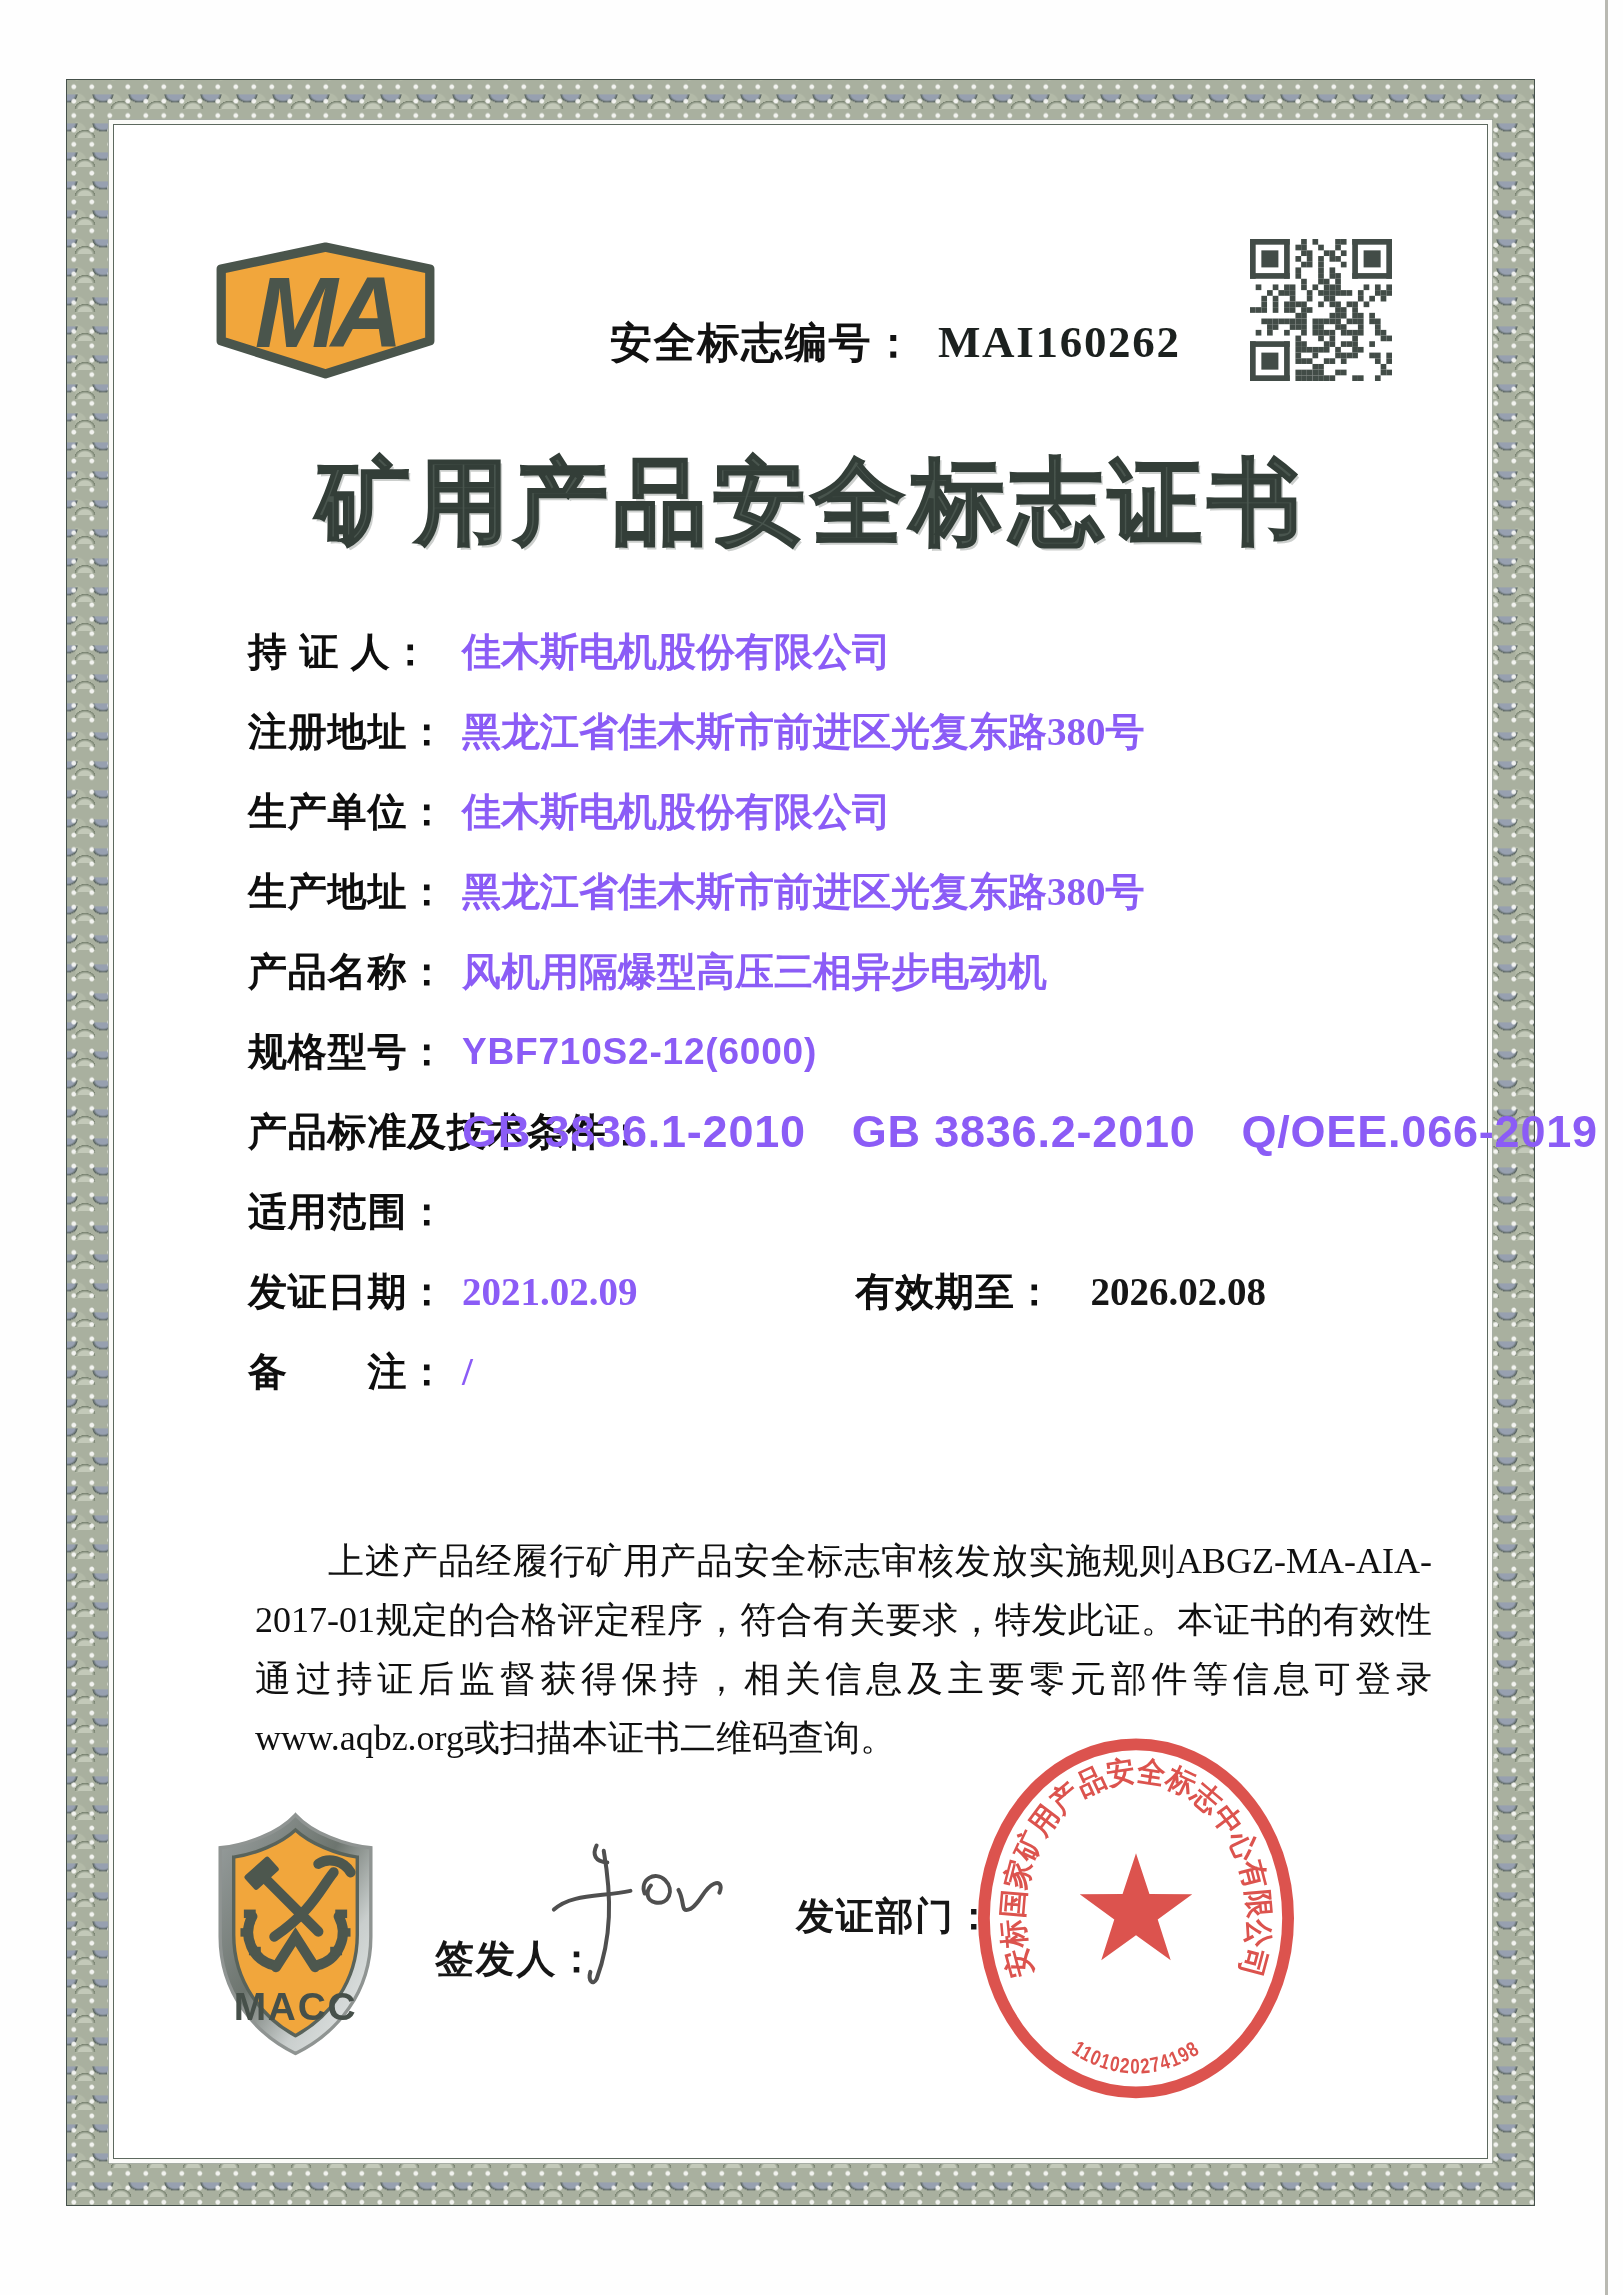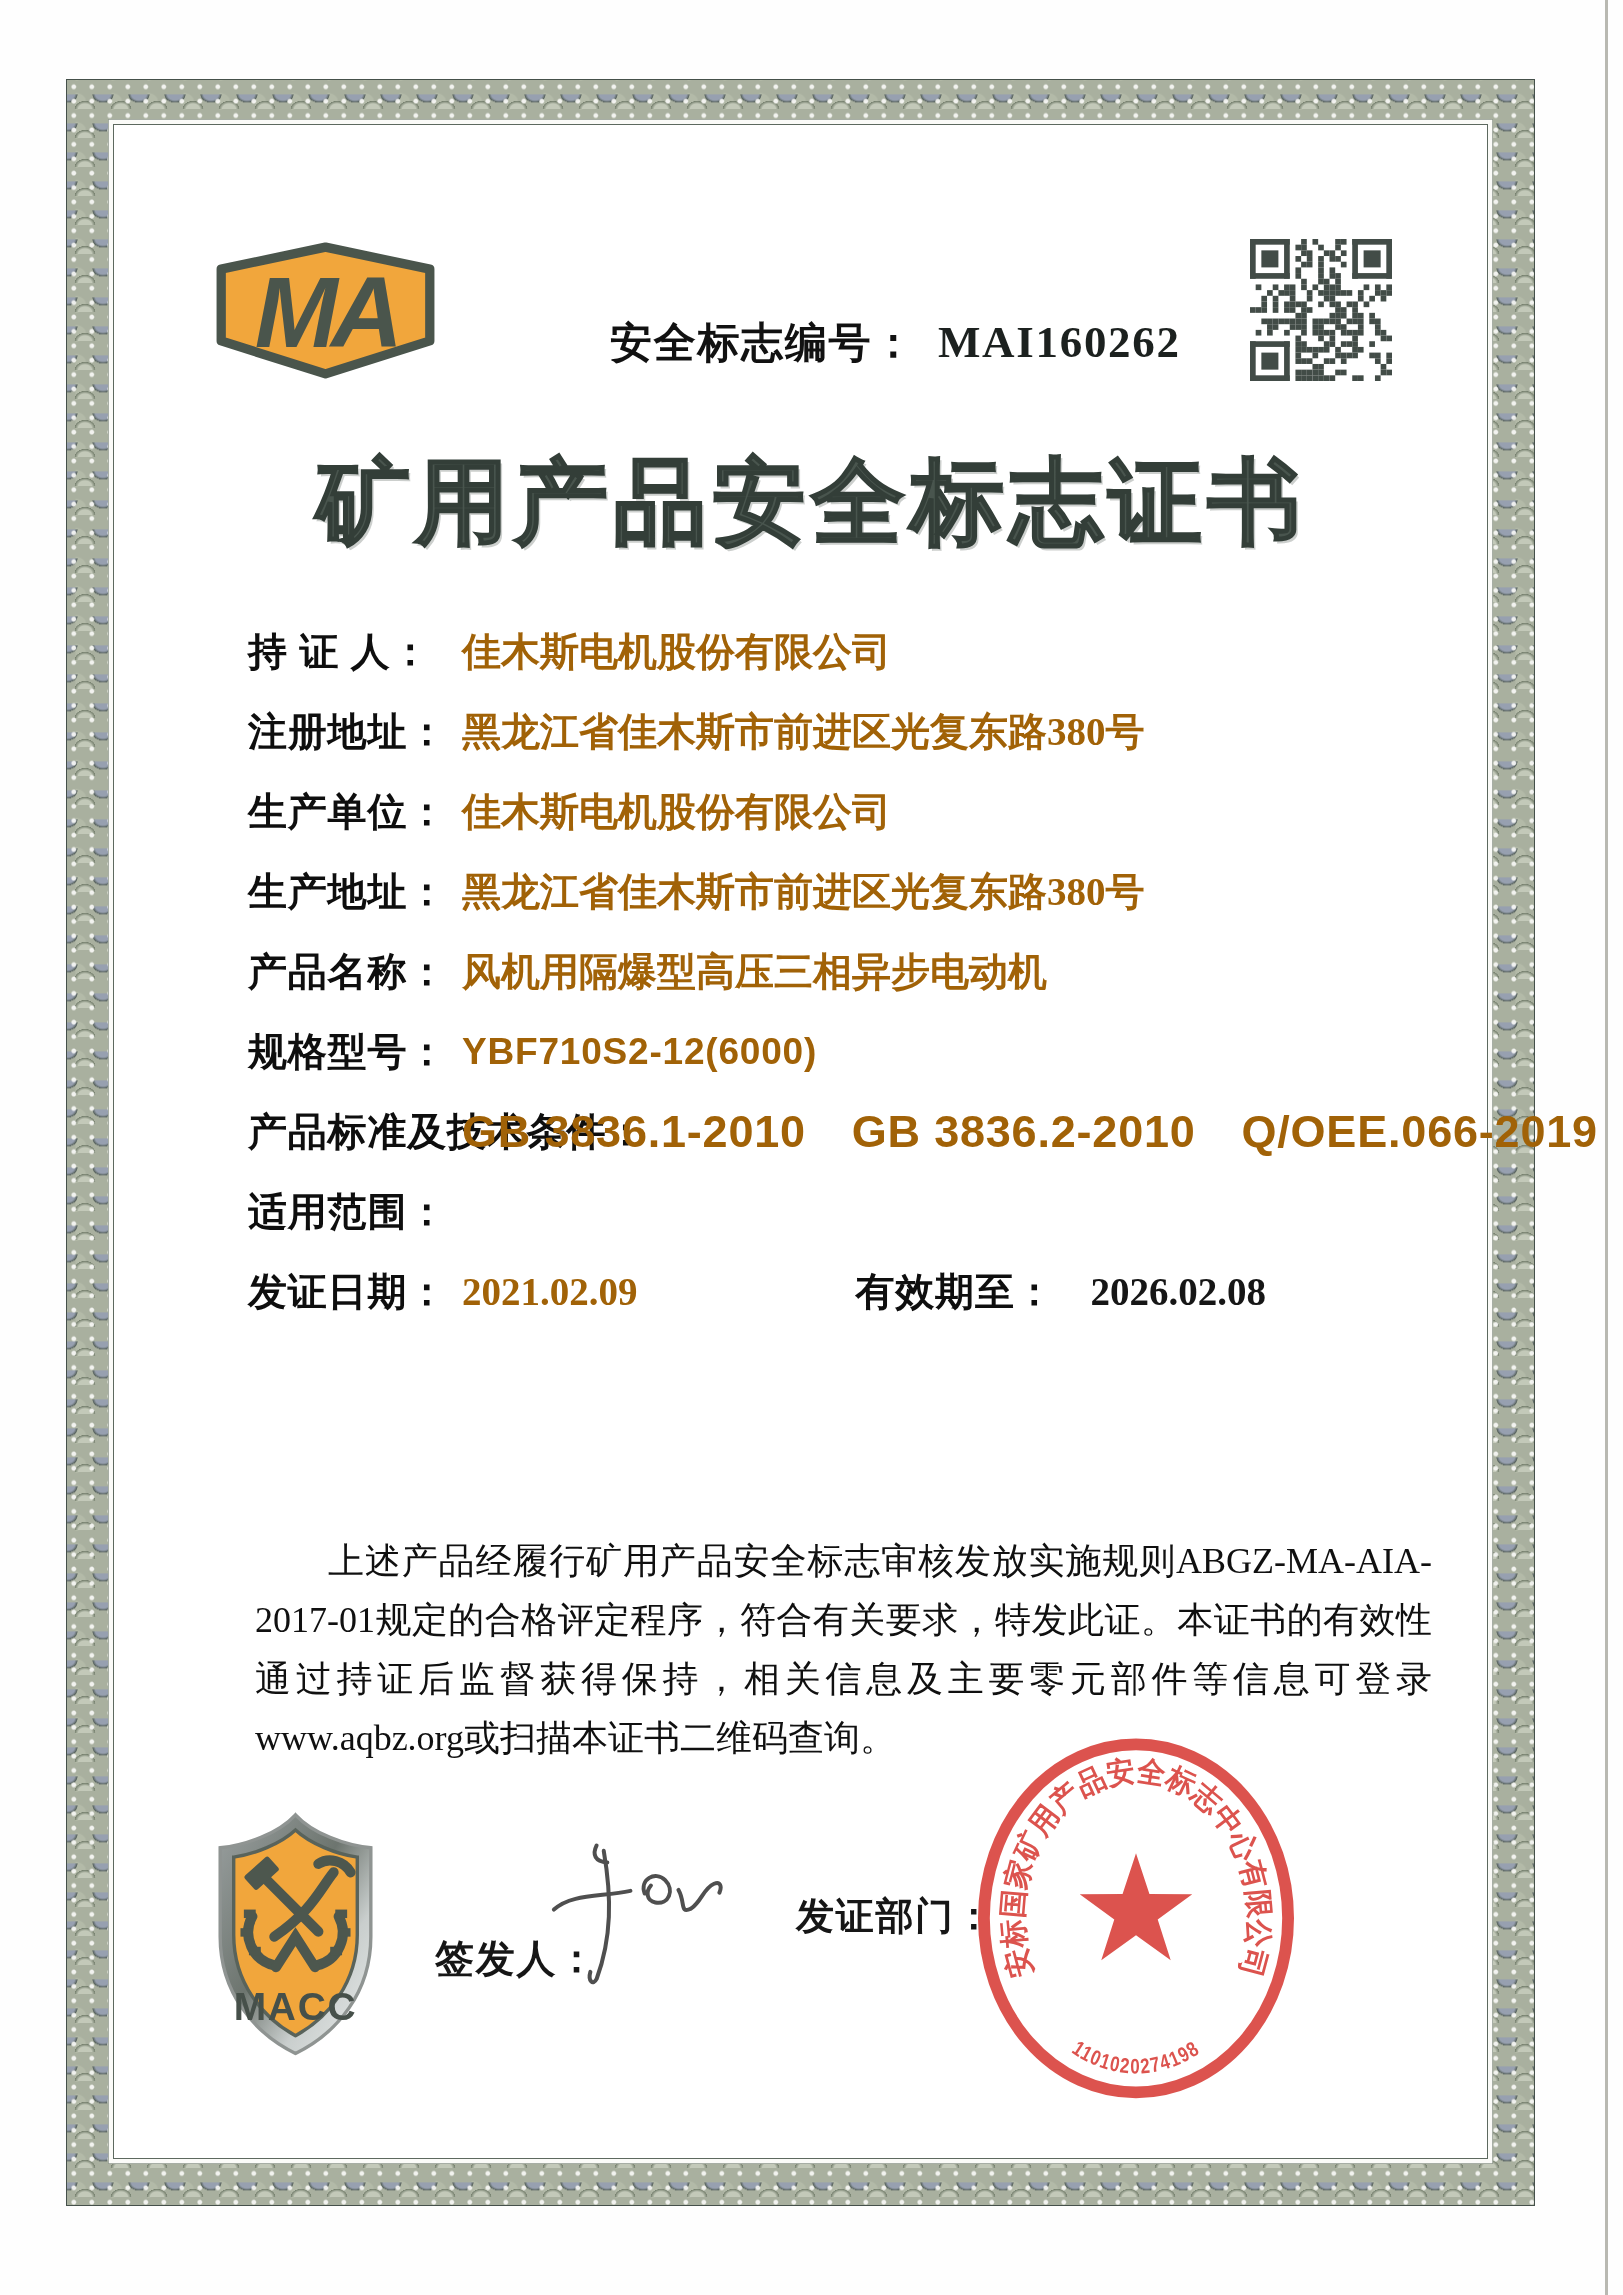--- a/index.html
+++ b/index.html
@@ -31,21 +31,21 @@
 
   .title{position:absolute;left:50%;top:440px;transform:translateX(-50%);white-space:nowrap;
          font-family:"Liberation Serif","DejaVu Serif",serif;font-weight:900;font-size:93px;
          letter-spacing:6px;color:#49554e;-webkit-text-stroke:2.1px #333e38;
          text-shadow:2.5px 2.5px 0 rgba(72,84,76,.28);}
 
   
   .fields{position:absolute;left:248px;top:626px;width:1209px;display:flex;flex-direction:column;}
   .row{height:80px;display:flex;align-items:flex-start;line-height:51px;white-space:nowrap;}
   .lbl{font-size:39px;font-weight:700;color:#0e0e0e;letter-spacing:0.8px;min-width:214px;}
-  .val{font-size:39px;font-weight:700;font-family:"Liberation Serif","DejaVu Serif",serif;color:#a16207;}
+  .val{font-size:39px;font-weight:700;font-family:"Liberation Serif","DejaVu Serif",serif;color:#8b5cf6;}
   .val.code{font-family:"Liberation Sans","DejaVu Sans",sans-serif;font-size:37px;letter-spacing:0.8px;}
   .val.code.small{font-size:45px;}
   .lbl2{font-size:39px;font-weight:700;color:#0e0e0e;letter-spacing:0.8px;margin-left:218px;}
   .val2{font-size:39px;font-weight:700;font-family:"Liberation Serif","DejaVu Serif",serif;margin-left:36px;}
 
   
   .para{position:absolute;left:255px;top:1532px;width:1177px;font-family:"Liberation Serif","DejaVu Serif",serif;
         font-size:36px;line-height:59px;text-align:justify;text-indent:73px;color:#101010;}
 
   
@@ -332,20 +332,24 @@
     </div>
     <div class="row">
       <span class="lbl">适用范围：</span>
     </div>
     <div class="row">
       <span class="lbl">发证日期：</span>
       <span class="val">2021.02.09</span>
       <span class="lbl2">有效期至：</span>
       <span class="val2">2026.02.08</span>
     </div>
+    <div class="row">
+      <span class="lbl">备　　注：</span>
+      <span class="val">/</span>
+    </div>
   </div>
 
   <div class="para">上述产品经履行矿用产品安全标志审核发放实施规则ABGZ-MA-AIA-2017-01规定的合格评定程序，符合有关要求，特发此证。本证书的有效性通过持证后监督获得保持，相关信息及主要零元部件等信息可登录www.aqbz.org或扫描本证书二维码查询。</div>
 
   <svg class="macc" viewBox="0 0 242 306" xmlns="http://www.w3.org/2000/svg">
     <defs>
       <linearGradient id="rim" x1="0" y1="0" x2="1" y2="1">
         <stop offset="0" stop-color="#9aa0a0"></stop>
           <stop offset=".45" stop-color="#6d756f"></stop>
         <stop offset=".7" stop-color="#c9cecd"></stop>

